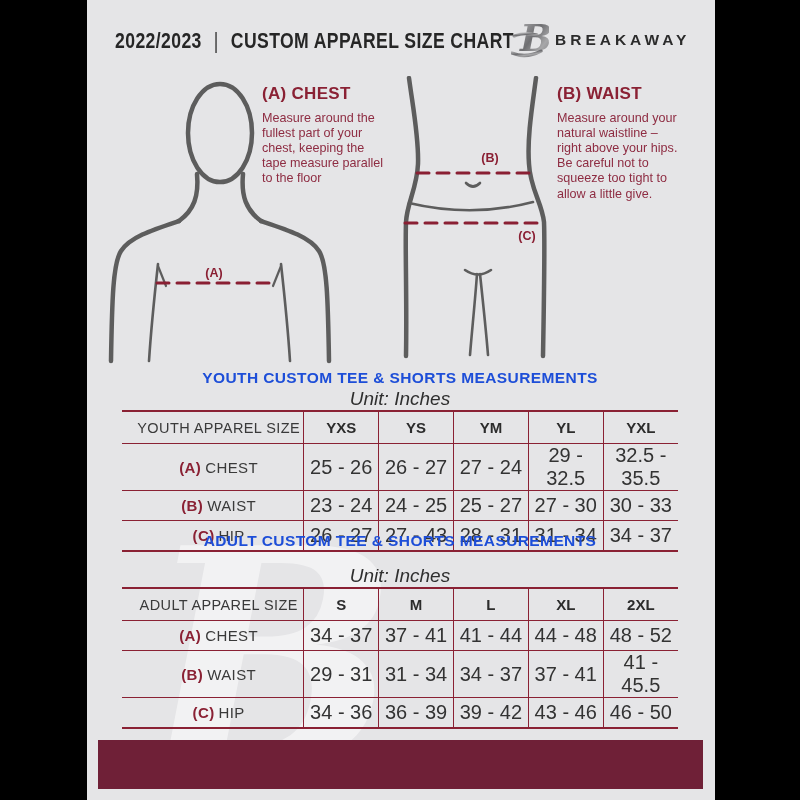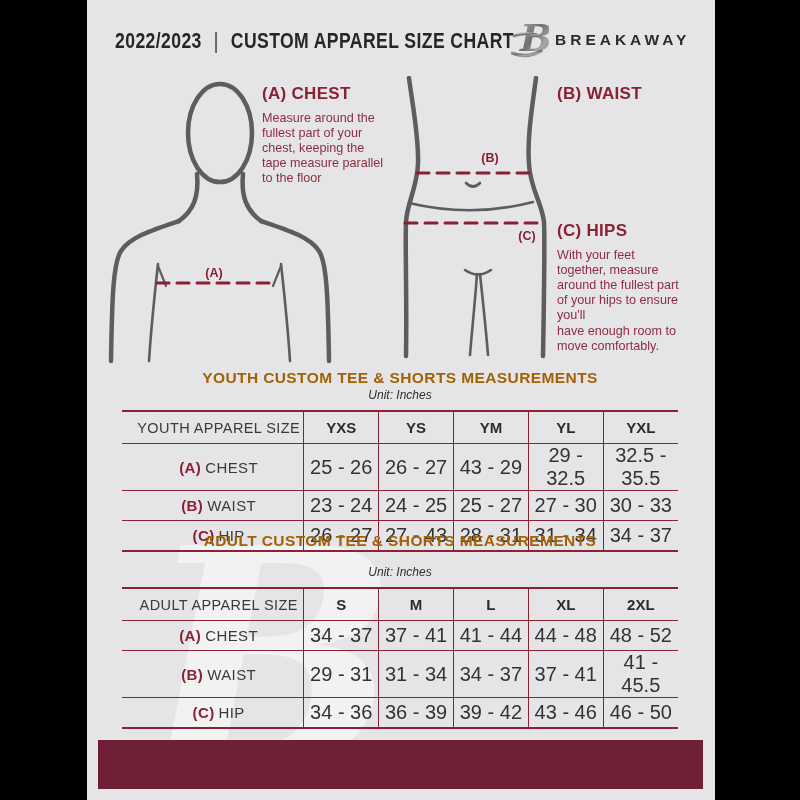--- a/index.html
+++ b/index.html
@@ -27,23 +27,23 @@
               fill:#8a1f33; text-anchor:middle; }
 
   
   .guide { position:absolute; }
   .guide-heading { font-weight:800; font-size:17px; color:#8a2134; letter-spacing:0.3px; }
   .guide-body { margin-top:7px; font-size:12.6px; line-height:1.2;
                 color:#8e2c42; white-space:pre-line; }
 
   
   .section-title { position:absolute; left:35px; width:556px; text-align:center;
-                   font-weight:700; font-size:15.5px; color:#a16207; letter-spacing:0.4px; z-index:1; }
+                   font-weight:700; font-size:15.5px; color:#1d4ed8; letter-spacing:0.4px; z-index:1; }
   .unit-line { position:absolute; left:35px; width:556px; text-align:center;
-               font-style:italic; font-size:12px; color:#2f2f2f; z-index:1; }
+               font-style:italic; font-size:19px; color:#2f2f2f; z-index:1; }
 
   
   .size-table { position:absolute; left:35px; width:556px; border-collapse:collapse;
                 table-layout:fixed; z-index:1;
                 border-top:2.5px solid #8a2134; border-bottom:2px solid #8a2134; }
   .size-table th, .size-table td { border-bottom:1.5px solid #8a2134; text-align:center;
                                    padding:0; vertical-align:middle; }
   .size-table th { height:31px; } .size-table td { height:29px; }
   .size-table th + th, .size-table td + td { border-left:1.5px solid #8a2134; }
   .size-table tr:last-child td { border-bottom:none; }
@@ -119,30 +119,26 @@
     <div class="guide" style="left:175px; top:84px; width:185px;">
       <div class="guide-heading">(A) CHEST</div>
       <div class="guide-body">Measure around the
 fullest part of your
 chest, keeping the
 tape measure parallel
 to the floor</div>
     </div>
     <div class="guide" style="left:470px; top:84px; width:165px;">
       <div class="guide-heading">(B) WAIST</div>
-    </div>
-    <div class="guide" style="left:470px; top:221px; width:172px;">
-      <div class="guide-heading">(C) HIPS</div>
-      <div class="guide-body">With your feet
-together, measure
-around the fullest part
-of your hips to ensure
-you'll
-have enough room to
-move comfortably.</div>
+      <div class="guide-body">Measure around your
+natural waistline –
+right above your hips.
+Be careful not to
+squeeze too tight to
+allow a little give.</div>
     </div>
 
     <div class="section-title" style="top:369px;">YOUTH CUSTOM TEE &amp; SHORTS MEASUREMENTS</div>
     <div class="unit-line" style="top:388px;">Unit: Inches</div>
     <table class="size-table" style="top:410px;">
       <colgroup>
           <col style="width:32.7%">
           <col style="width:13.46%">
           <col style="width:13.46%">
           <col style="width:13.46%">
@@ -155,21 +151,21 @@
         <th class="size-cell">YXS</th>
         <th class="size-cell">YS</th>
         <th class="size-cell">YM</th>
         <th class="size-cell">YL</th>
         <th class="size-cell">YXL</th>
       </tr>
       <tr>
         <td class="lbl-cell"><span class="row-prefix">(A)</span><span class="row-word">CHEST</span></td>
         <td class="val-cell">25 - 26</td>
         <td class="val-cell">26 - 27</td>
-        <td class="val-cell">43 - 29</td>
+        <td class="val-cell">27 - 24</td>
         <td class="val-cell">29 - 32.5</td>
         <td class="val-cell">32.5 - 35.5</td>
       </tr>
       <tr>
         <td class="lbl-cell"><span class="row-prefix">(B)</span><span class="row-word">WAIST</span></td>
         <td class="val-cell">23 - 24</td>
         <td class="val-cell">24 - 25</td>
         <td class="val-cell">25 - 27</td>
         <td class="val-cell">27 - 30</td>
         <td class="val-cell">30 - 33</td>

